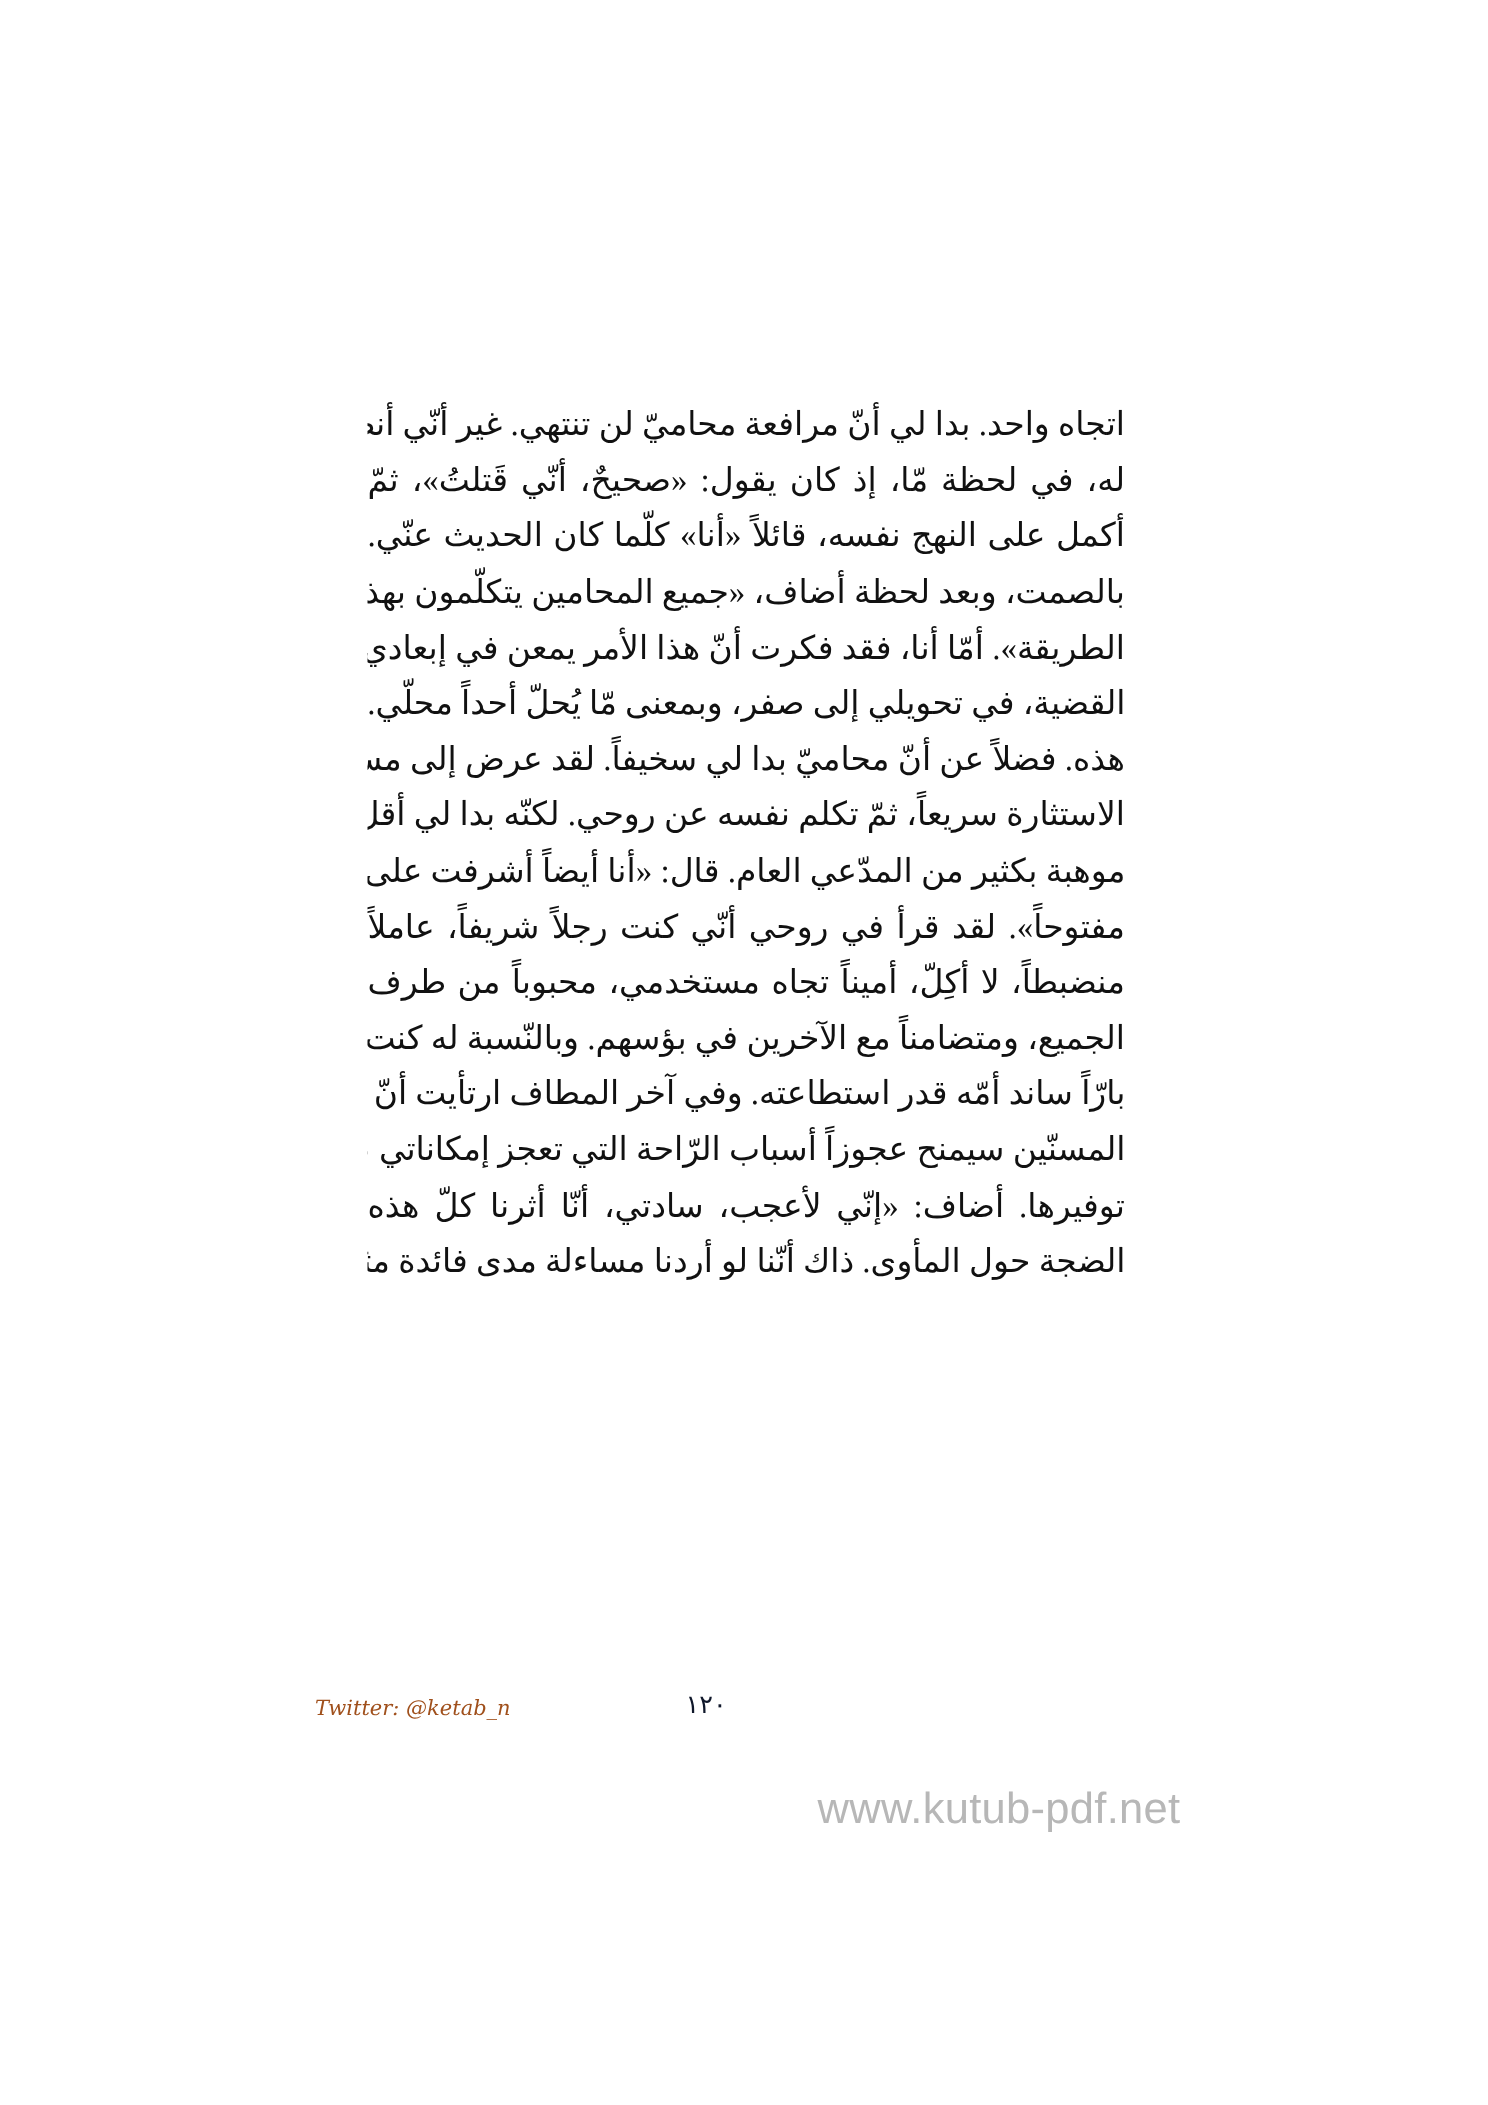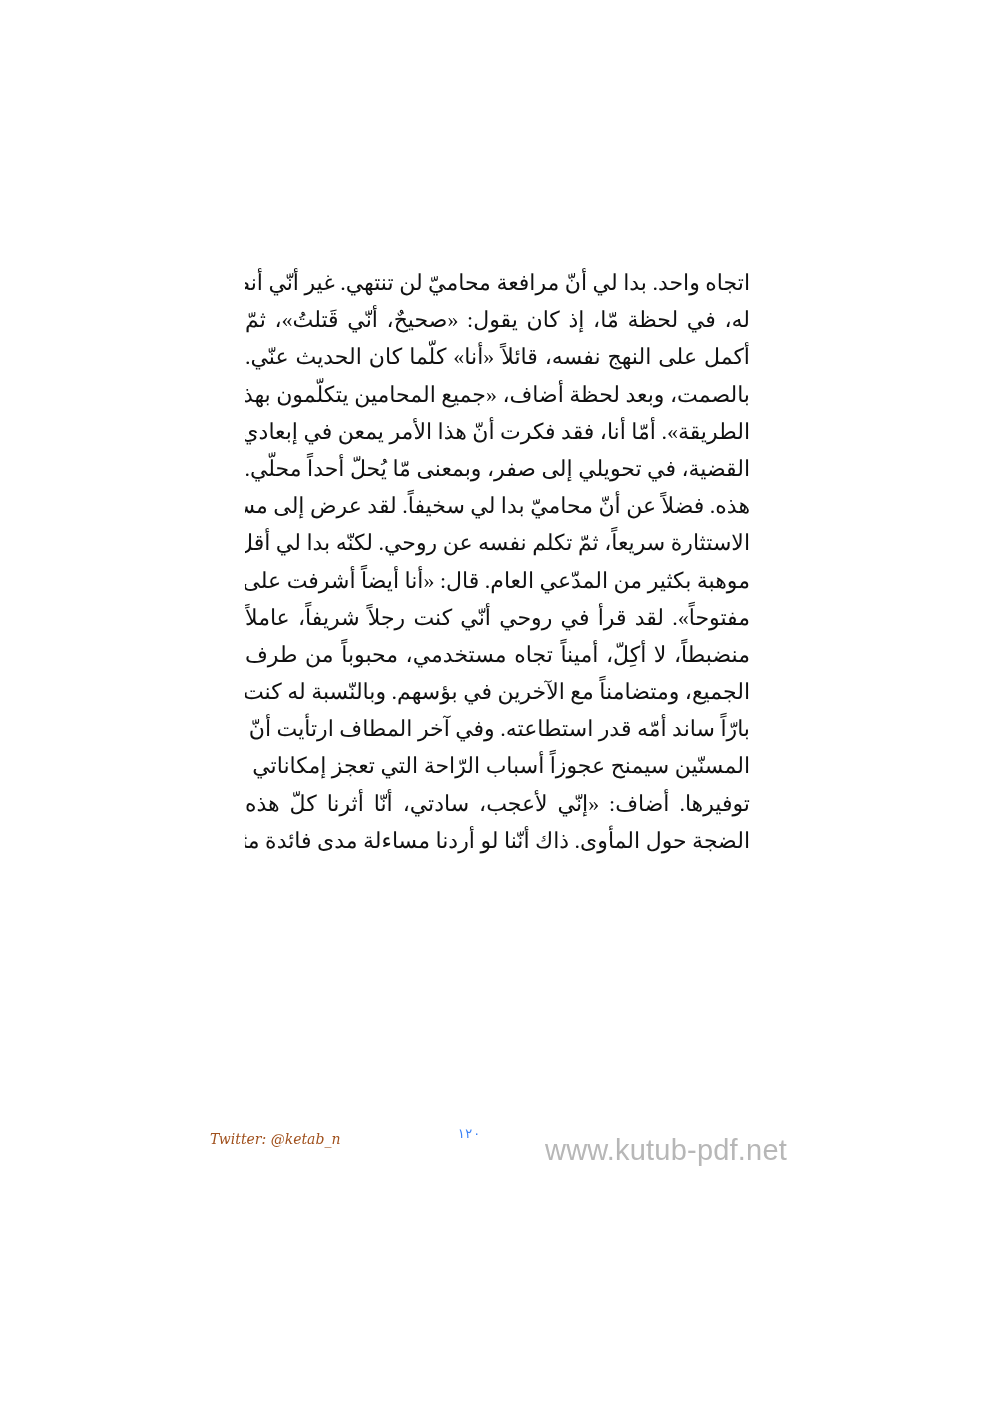--- a/index.html
+++ b/index.html
@@ -39,29 +39,29 @@
       top: 1131px;
       font-family: "DejaVu Serif", serif;
       font-style: italic;
       font-size: 14px;
       color: #a0501c;
     }
     .page-number {
       position: absolute;
       left: 457px;
       top: 1126px;
-      font-family: Liberation Mono, monospace;
-      font-size: 13px;
-      color: #3b82f6;
+      font-family: Liberation Sans, sans-serif;
+      font-size: 17px;
+      color: #0f172a;
       direction: rtl;
     }
     .watermark {
       position: absolute;
       left: 545px;
-      top: 1134px;
+      top: 1190px;
       font-family: "Liberation Sans", sans-serif;
       font-size: 29px;
       color: #b7b7b7;
       letter-spacing: 0.2px;
     }
   </style>
 </head>
 <body>
 
 <div class="page-body">

